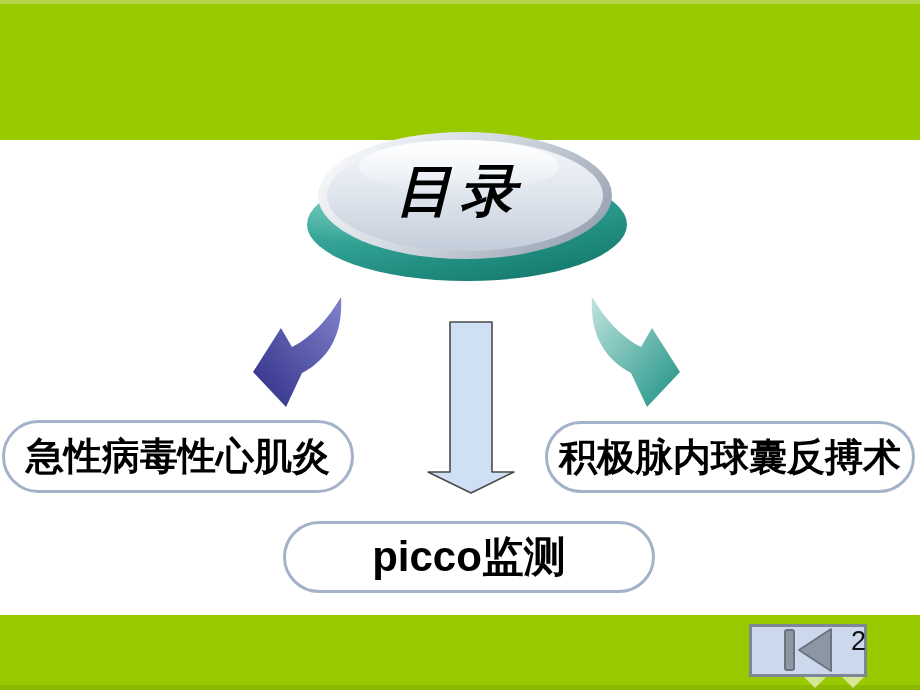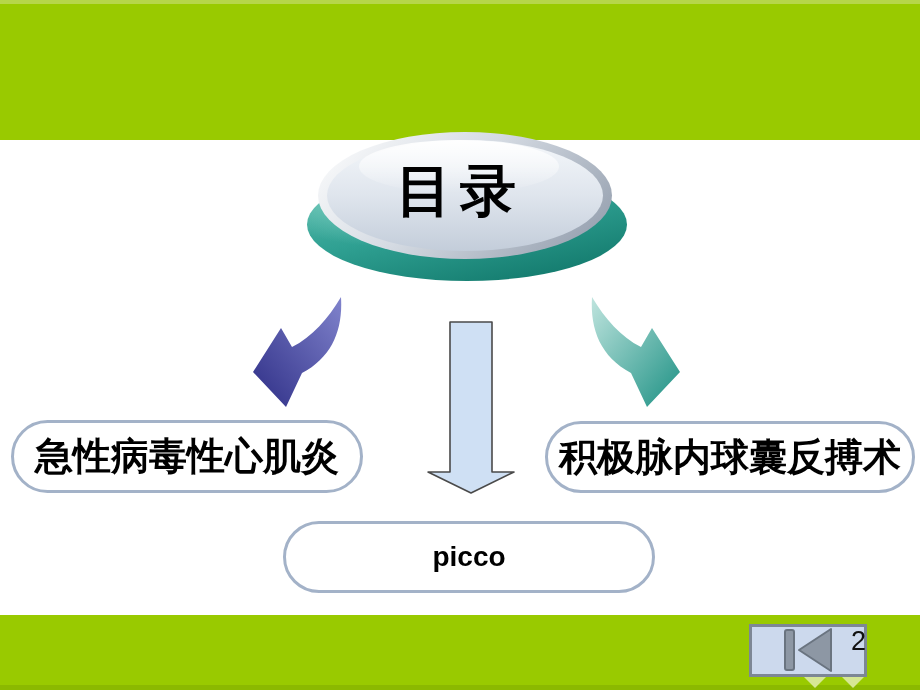--- a/index.html
+++ b/index.html
@@ -30,36 +30,36 @@
     position:absolute; left:9px; right:9px; top:8px; bottom:8px; border-radius:50%;
     background:linear-gradient(180deg, #f4f7fa 0%, #dfe5ed 50%, #c3cdda 100%);
   }
   .oval-shine {
     position:absolute; left:14%; top:6%; width:68%; height:42%; border-radius:50%;
     background:linear-gradient(180deg, rgba(255,255,255,.95) 0%, rgba(255,255,255,0) 100%);
   }
   .oval-label {
     position:absolute; left:0; width:310px; top:24px; text-align:center;
     font-family:"Liberation Serif","DejaVu Serif",serif;
-    font-size:56px; font-weight:bold; letter-spacing:8px; color:#000;
+    font-size:56px; font-weight:bold; letter-spacing:8px; color:#000;font-style:italic;
   }
 
   
   .arrows { position:absolute; left:240px; top:285px; width:450px; height:215px; }
 
   
   .pill {
     position:absolute; background:#ffffff; border:3px solid #a3b2c8; border-radius:999px;
     display:flex; align-items:center; justify-content:center;
     font-family:"Liberation Serif","DejaVu Serif",serif;
     font-size:38px; font-weight:600; color:#000; white-space:nowrap;
   }
-  .pill-left   { left:11px;  top:420px; width:352px; height:73px; }
+  .pill-left   { left:2px;  top:420px; width:352px; height:73px; }
   .pill-right  { left:545px; top:421px; width:370px; height:72px;justify-content:center; }
-  .pill-bottom { left:283px; top:521px; width:372px; height:72px; font-size:28px;align-items:center; }
+  .pill-bottom { left:283px; top:521px; width:372px; height:72px; font-size:42px;align-items:center; }
   .pill-bottom .latin { font-family:"Liberation Sans","DejaVu Sans",sans-serif; font-weight:bold; }
 
   
   .nav-button {
     position:absolute; left:749px; top:624px; width:118px; height:53px;
     background:#ccd9ed; border:3px solid #7d8795; cursor:pointer; z-index:3;
   }
   .page-number {
     position:absolute; left:840px; top:626px; width:26px; z-index:4; text-align:right;
     font-family:"Liberation Sans","DejaVu Sans",sans-serif; font-size:27px; color:#111;
@@ -113,20 +113,21 @@
   <div class="pill pill-left">
     <span>急性病毒性心肌炎</span>
   </div>
 
   <div class="pill pill-right">
     <span>积极脉内球囊反搏术</span>
   </div>
 
   <div class="pill pill-bottom">
     <span class="latin">picco</span>
+      <span>监测</span>
   </div>
 
   <div class="deco-tri t1"></div>
   <div class="deco-tri t2"></div>
 
   <div class="nav-button">
     <svg width="112" height="47" viewBox="0 0 112 47">
       <rect x="33" y="3" width="9" height="40" rx="2" fill="#8d97a4" stroke="#6a7480" stroke-width="2"></rect>
       <polygon points="47,23 79,2 79,44" fill="#8d97a4" stroke="#6a7480" stroke-width="2" stroke-linejoin="round"></polygon>
     </svg>

